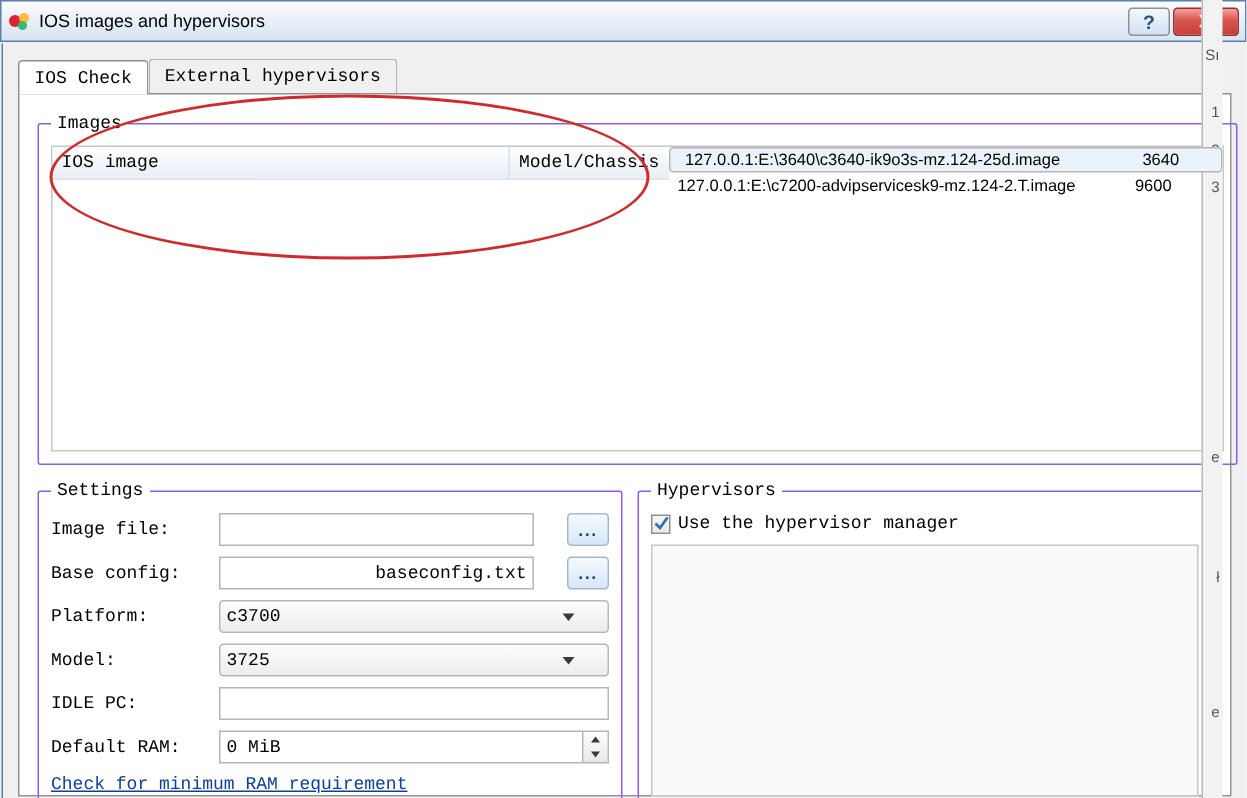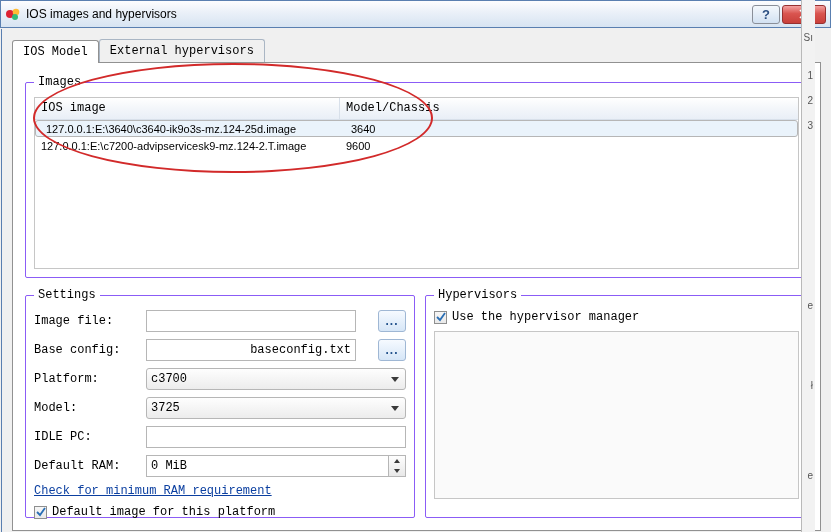--- a/index.html
+++ b/index.html
@@ -116,23 +116,22 @@
   fieldset legend {
     font-family: "Courier New", monospace;
     font-size: 12px;
     padding: 0 4px;
     color: #000;
   }
   
   .imgtable {
     border: 1px solid #c6c6c6;
     background: #fff;
-    height: 172px;
-    display: flex;
-    flex-direction: column;
+    height: 204px;
+    display: flex;
     position: relative;
   }
   .imgtable .hdr {
     display: flex;
     background: linear-gradient(to bottom, #ffffff, #f3f6fa 50%, #e9eff7 100%);
     border-bottom: 1px solid #d8e0ea;
     height: 22px;
     align-items: center;
     font-family: "Courier New", monospace;
     position: relative;
@@ -197,21 +196,21 @@
     font-size: 12px;
   }
   .txt { flex: 1; text-align: right; }
   .sel {
     flex: 1;
     display: flex;
     align-items: center;
     justify-content: space-between;
     border-radius: 3px;
     background: linear-gradient(to bottom, #fefefe, #ececec);
-    padding-right: 6px;
+    padding-right: 22px;
     cursor: pointer;
   }
   .sel .caret {
     width: 0; height: 0;
     border-left: 4px solid transparent;
     border-right: 4px solid transparent;
     border-top: 5px solid #3a3a3a;
   }
   .spinwrap { flex: 1; display: flex; }
   .spin { flex: 1; border-right: none; }
@@ -321,21 +320,21 @@
           <path d="M1 1 L9 9 M9 1 L1 9" stroke="#fff" stroke-width="1.6"></path>
         </svg>
     </div>
   </div>
 </div>
 
 <div class="client">
 
   <div class="tabstrip">
     <div class="tab active">
-      <span>IOS Model</span>
+      <span>IOS Check</span>
     </div>
     <div class="tab inactive">
       <span>External hypervisors</span>
     </div>
   </div>
 
   <div class="tabpane">
 
     <div class="ellipse" style="left:20px; top:0px; width:400px; height:110px;"></div>
 

